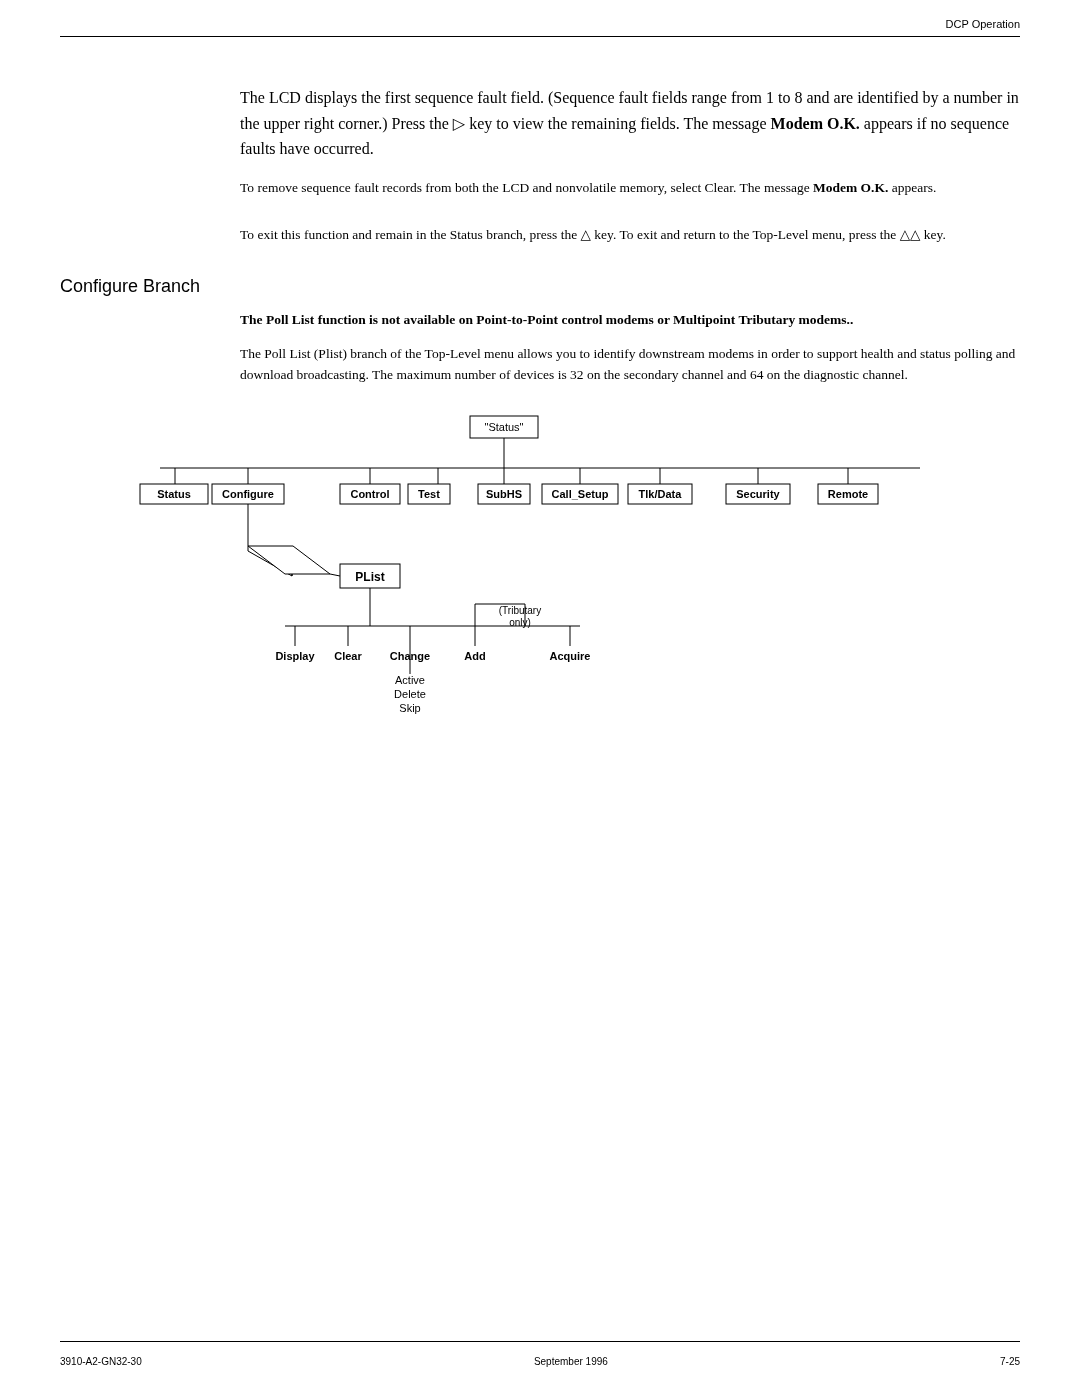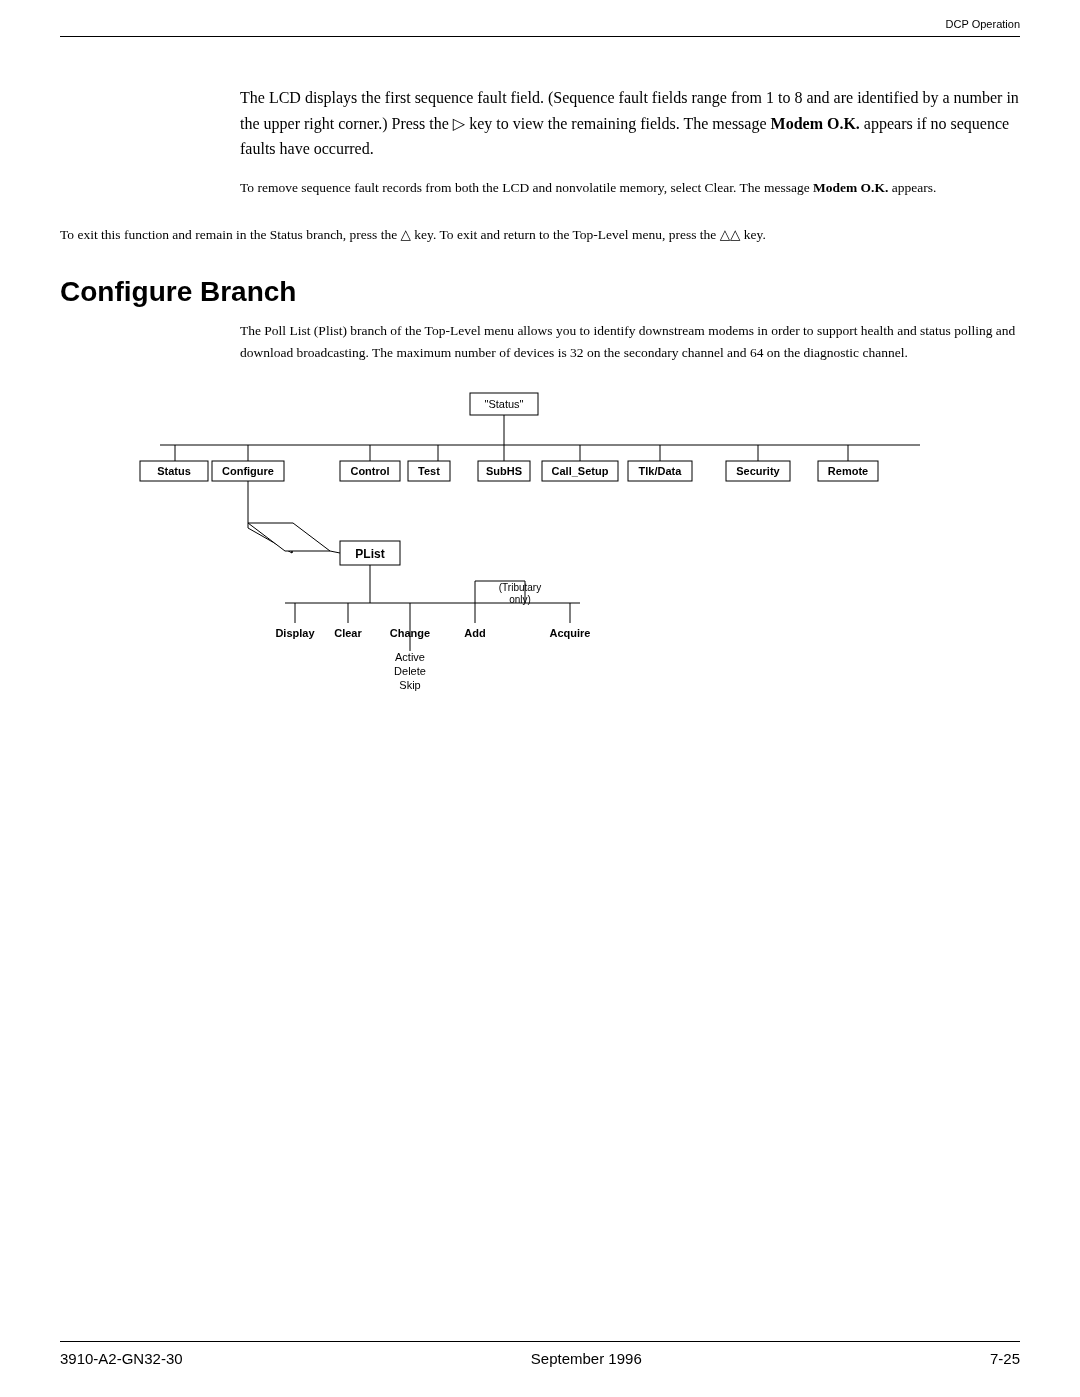--- a/index.html
+++ b/index.html
@@ -35,21 +35,21 @@
       background: #000;
     }
     
     .footer {
       position: absolute;
       bottom: 30px;
       left: 60px;
       right: 60px;
       display: flex;
       justify-content: space-between;
-      font-size: 15px;
+      font-size: 10px;
       font-family: Arial, sans-serif;
       text-align: right;
     }
     .footer-line {
       position: absolute;
       bottom: 55px;
       left: 60px;
       right: 60px;
       height: 1px;
       background: #000;
@@ -69,28 +69,29 @@
       font-size: 16px;
       line-height: 1.6;
     }
     .intro-text2 {
       margin-left: 180px;
       margin-bottom: 26px;
       font-size: 13.5px;
       line-height: 1.6;
     }
     .intro-text3 {
+      margin-left: 180px;
       margin-bottom: 30px;
       font-size: 13.5px;
       line-height: 1.6;
     }
     h2 {
       font-family: Arial, sans-serif;
-      font-size: 28px;
-      font-weight: bold;
+      font-size: 18px;
+      font-weight: normal;
       margin-bottom: 12px;
       margin-top: 2px;
     }
     .section-text {
       margin-left: 180px;
       margin-bottom: 12px;
       font-size: 13.5px;
       line-height: 1.6;
     }
     
@@ -132,20 +133,23 @@
       To remove sequence fault records from both the LCD and nonvolatile memory, select Clear. The
       message <strong>Modem O.K.</strong> appears.
     </div>
     <div class="intro-text3">
       To exit this function and remain in the Status branch, press the △ key. To exit and return to the
       Top-Level menu, press the △△ key.
     </div>
 
     <h2>Configure Branch</h2>
 
+    <div class="section-text">
+      <strong>The Poll List function is not available on Point-to-Point control modems or Multipoint Tributary modems..</strong>
+    </div>
     <div class="section-text">The Poll List (Plist) branch of the Top-Level menu allows you to identify downstream modems in order to support health and status polling and download broadcasting. The maximum number of devices is 32 on the secondary channel and 64 on the diagnostic channel.</div>
 
     <div class="diagram-container">
       <div class="diagram">
         <svg class="diagram-svg" viewBox="0 0 820 320">
 
           <rect x="340" y="0" width="68" height="22" fill="white" stroke="black" stroke-width="1"></rect>
           <text x="374" y="15" text-anchor="middle" font-family="Arial,sans-serif" font-size="11" font-weight="normal">"Status"</text>
 
           <line x1="374" y1="22" x2="374" y2="52" stroke="black" stroke-width="1"></line>

